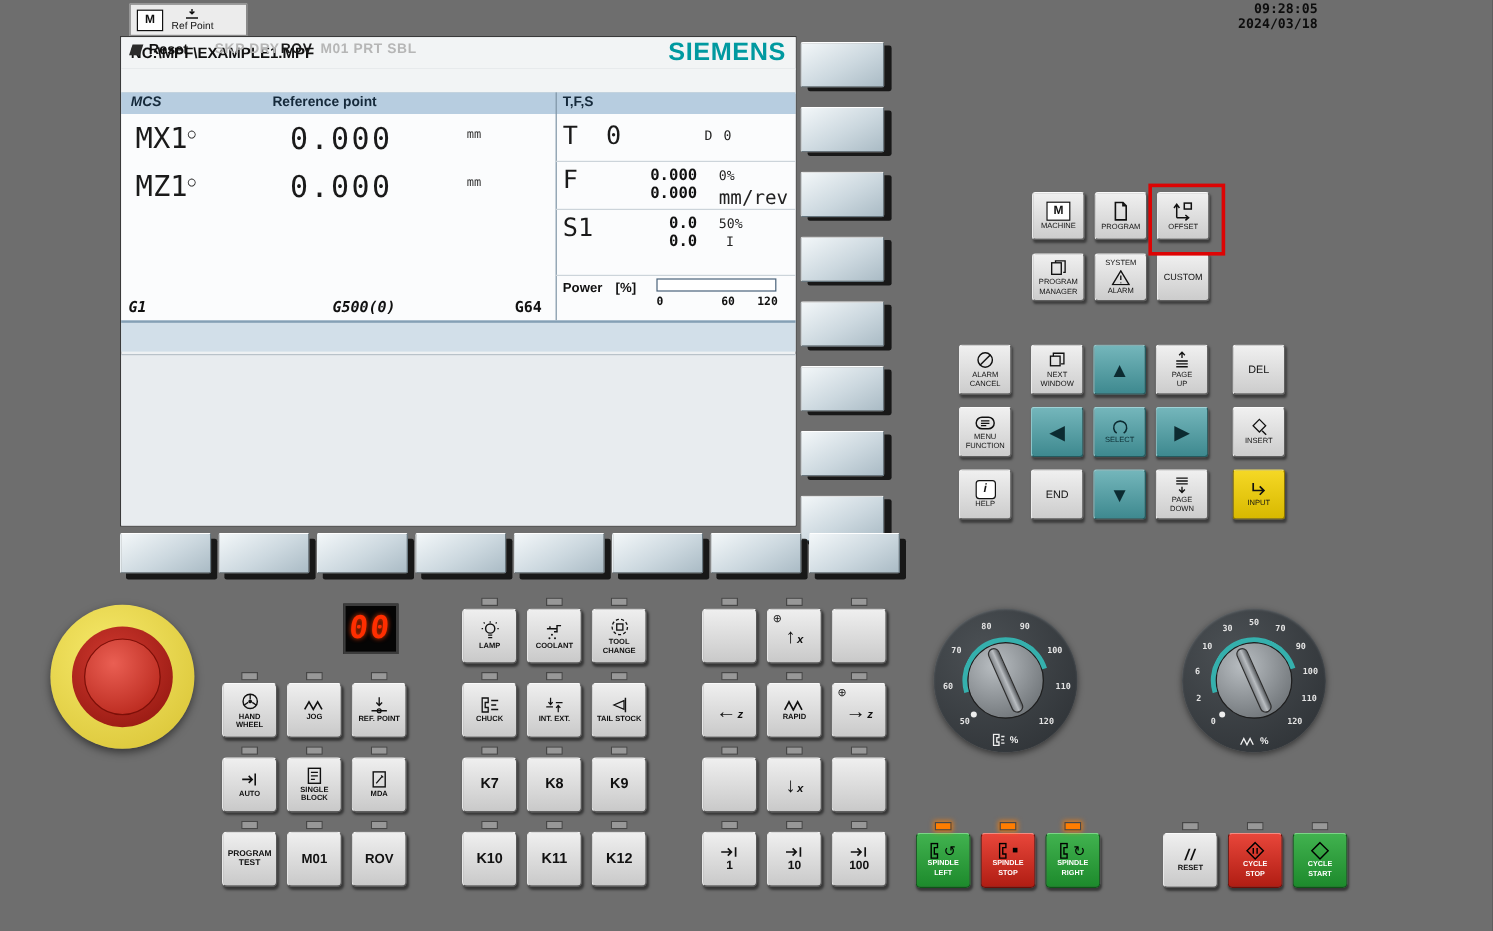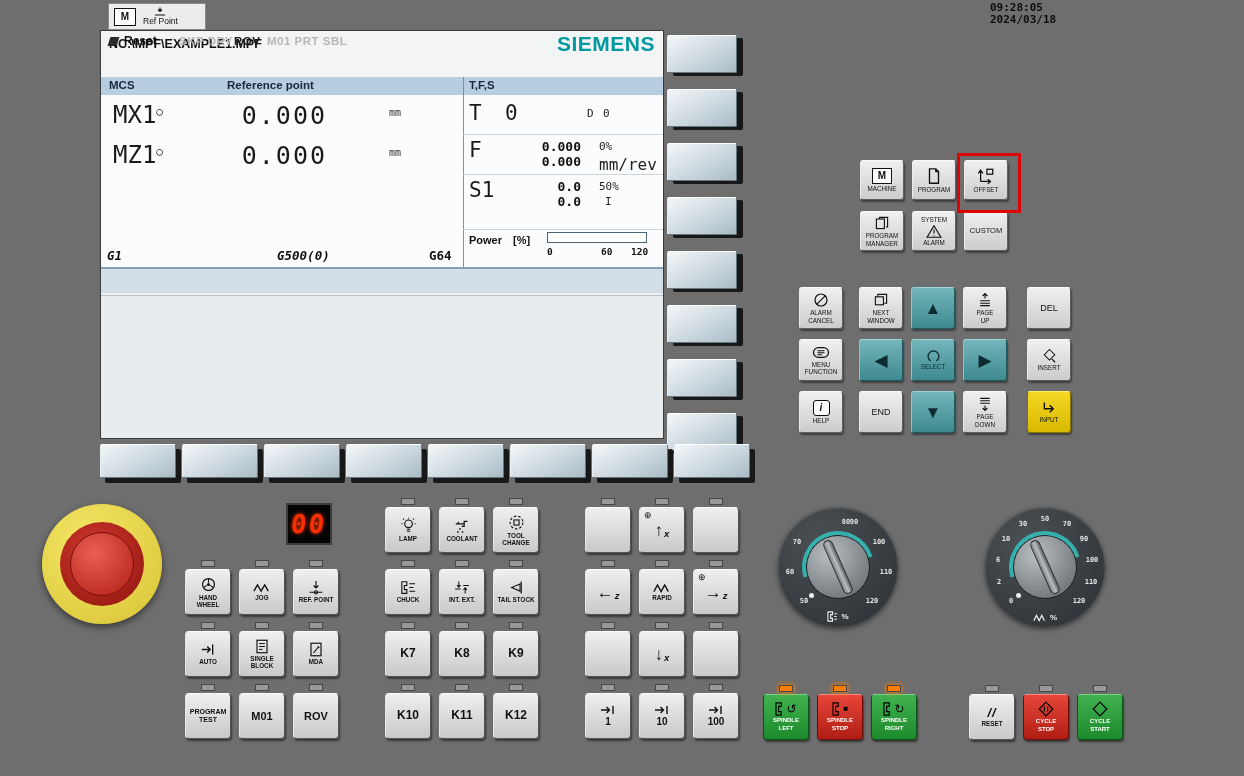--- a/index.html
+++ b/index.html
@@ -3,21 +3,21 @@
 <meta charset="utf-8">
 <style>
   html,body{margin:0;padding:0;background:#444;}
   .stage{position:relative;width:1244px;height:776px;background:#6e6e6e;font-family:"Liberation Sans",sans-serif;overflow:hidden;}
   .abs{position:absolute;}
   
   .modetab{left:108px;top:3px;width:98px;height:27px;background:#ececec;border:1px solid #8a8a8a;display:flex;align-items:center;gap:7px;padding:1px 5px;box-sizing:border-box;}
   .mbox{display:inline-flex;align-items:center;justify-content:center;width:20px;height:16px;border:1.6px solid #111;font-size:10px;font-weight:bold;color:#111;background:#fff;}
   .tabref{display:flex;flex-direction:column;align-items:center;line-height:1;}
   .tabref .lab{font-size:8.5px;color:#111;margin-top:1px;}
-  .datetime{left:990px;top:2px;width:108px;font-family:"DejaVu Sans Mono",monospace;font-size:11px;font-weight:bold;color:#0d0d0d;line-height:11.5px;}
+  .datetime{left:990px;top:2px;width:108px;text-align:right;font-family:"DejaVu Sans Mono",monospace;font-size:11px;font-weight:bold;color:#0d0d0d;line-height:11.5px;}
   
   .crt{left:100px;top:30px;width:562px;height:407px;background:#eef1f3;border:1px solid #3a3a3a;}
   .crt .titlebar{left:0;top:0;width:100%;height:26px;background:#f2f4f5;border-bottom:1px solid #c6ccd0;}
   .path{left:8px;top:6px;font-size:12.5px;font-weight:bold;color:#111;}
   .brand{right:8px;top:1px;font-size:21px;font-weight:bold;letter-spacing:.5px;color:#0099a0;}
   .statusbar{left:0;top:26px;width:100%;height:20px;background:#f2f4f5;border-bottom:1px solid #c6ccd0;}
   .chanicon{left:8px;top:6px;width:9px;height:9px;background:#2b2b2b;transform:skewX(-18deg);}
   .st-reset{left:23px;top:3px;font-size:12px;font-weight:bold;color:#111;}
   .st-gray{font-size:11.5px;font-weight:bold;color:#b6b6b6;letter-spacing:.5px;}
   .st-on{font-size:11.5px;font-weight:bold;color:#1a1a1a;letter-spacing:.5px;}
@@ -114,21 +114,21 @@
     <span class="abs brand">SIEMENS</span>
 
     <div class="abs statusbar"></div>
     <span class="abs chanicon"></span>
     <span class="abs st-reset">Reset</span>
     <span class="abs st-gray" style="left:78px;top:4px;">SKP DRY</span>
     <span class="abs st-on" style="left:133px;top:4px;">ROV</span>
     <span class="abs st-gray" style="left:166px;top:4px;">M01 PRT SBL</span>
 
     <div class="abs headerbar"></div>
-    <span class="abs hcol" style="left:8px;">MCS</span>
+    <span class="abs hcol" style="left:8px;font-style:italic;">MCS</span>
     <span class="abs hcol" style="left:126px;">Reference point</span>
     <span class="abs hcol" style="left:368px;">T,F,S</span>
 
     <div class="abs mainarea"></div>
     <div class="abs vdiv"></div>
 
     <span class="abs axname" style="left:12px;top:70px;"><span>MX1</span><span class="refmark">○</span></span>
     <span class="abs axval" style="left:108px;top:70px;">0.000</span>
     <span class="abs axunit" style="left:288px;top:76px;">mm</span>
 
@@ -538,21 +538,21 @@
         </svg>
       <span class="mlab big" style="font-size:10px;">100</span>
     </div>
   </div>
 
   <div class="abs knob" style="left:778px;top:507px;">
     <div class="kdisc"></div>
     <span class="klbl" style="left:26px;top:94px;">50</span>
     <span class="klbl" style="left:12px;top:65px;">60</span>
     <span class="klbl" style="left:19px;top:35px;">70</span>
-    <span class="klbl" style="left:44px;top:15px;margin-left:24px;">80</span>
+    <span class="klbl" style="left:44px;top:15px;">80</span>
     <span class="klbl" style="left:76px;top:15px;">90</span>
     <span class="klbl" style="left:101px;top:35px;">100</span>
     <span class="klbl" style="left:108px;top:65px;">110</span>
     <span class="klbl" style="left:94px;top:94px;">120</span>
     <div class="kinner"></div>
     <div class="karc"></div>
     <div class="kgrip"></div>
     <div class="kmark"></div>
     <div class="ksym">
       <svg class="icn" width="11" height="11" viewBox="0 0 12 12">

